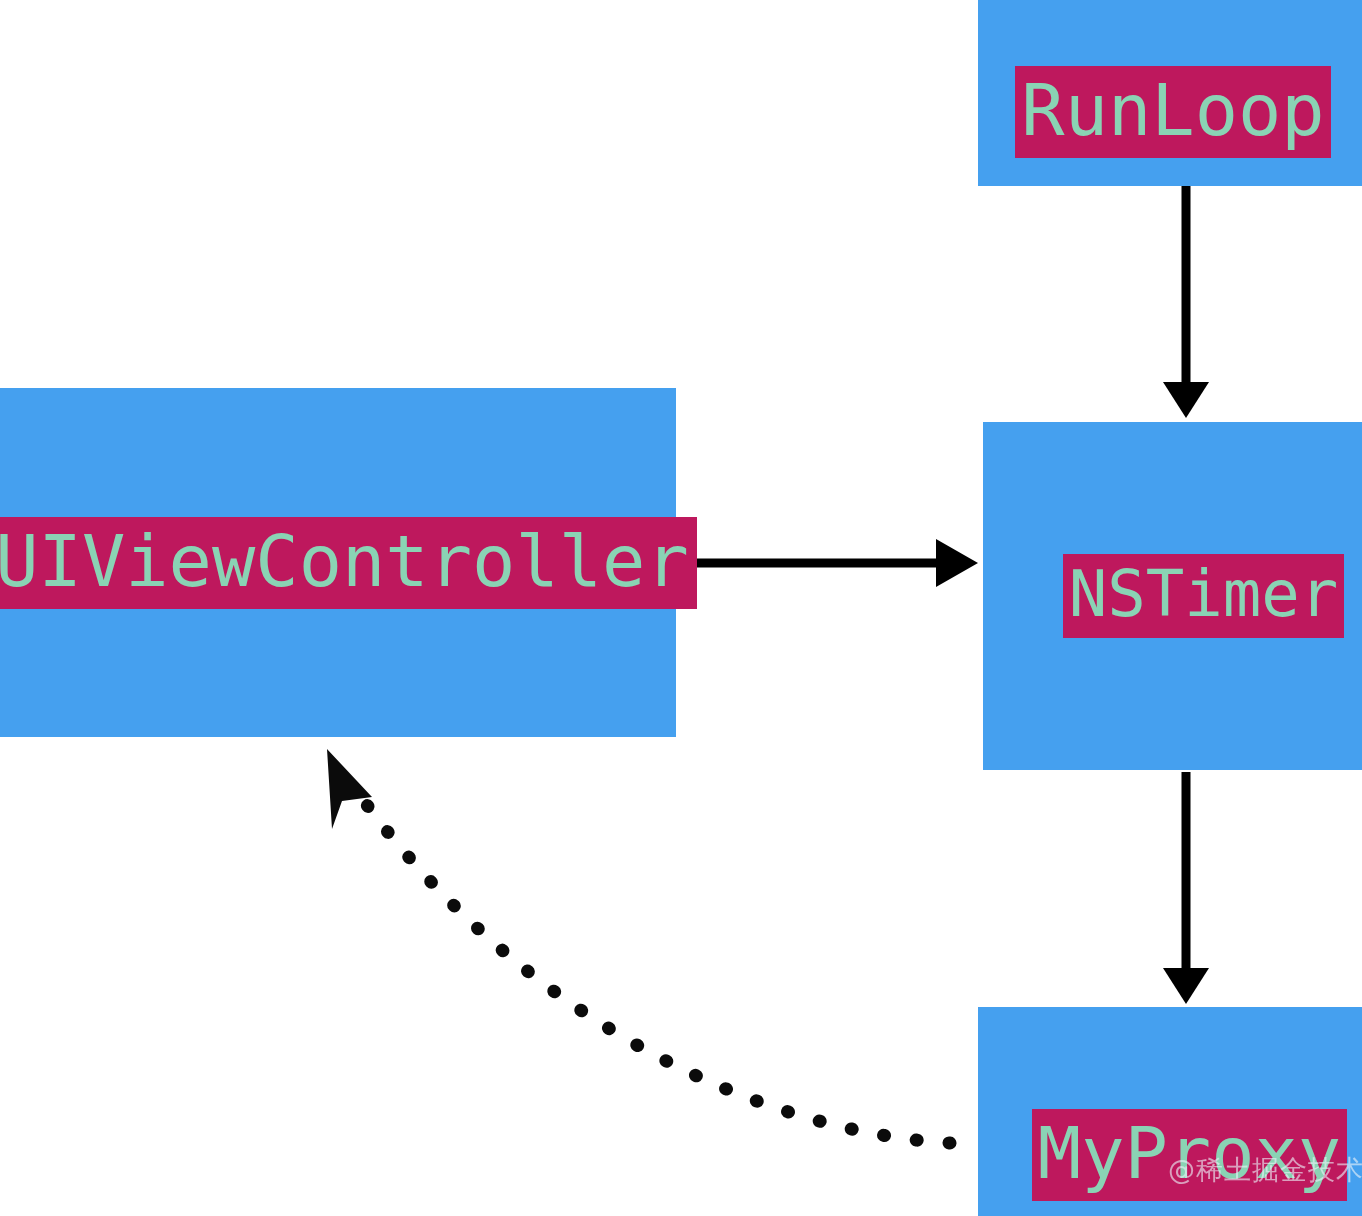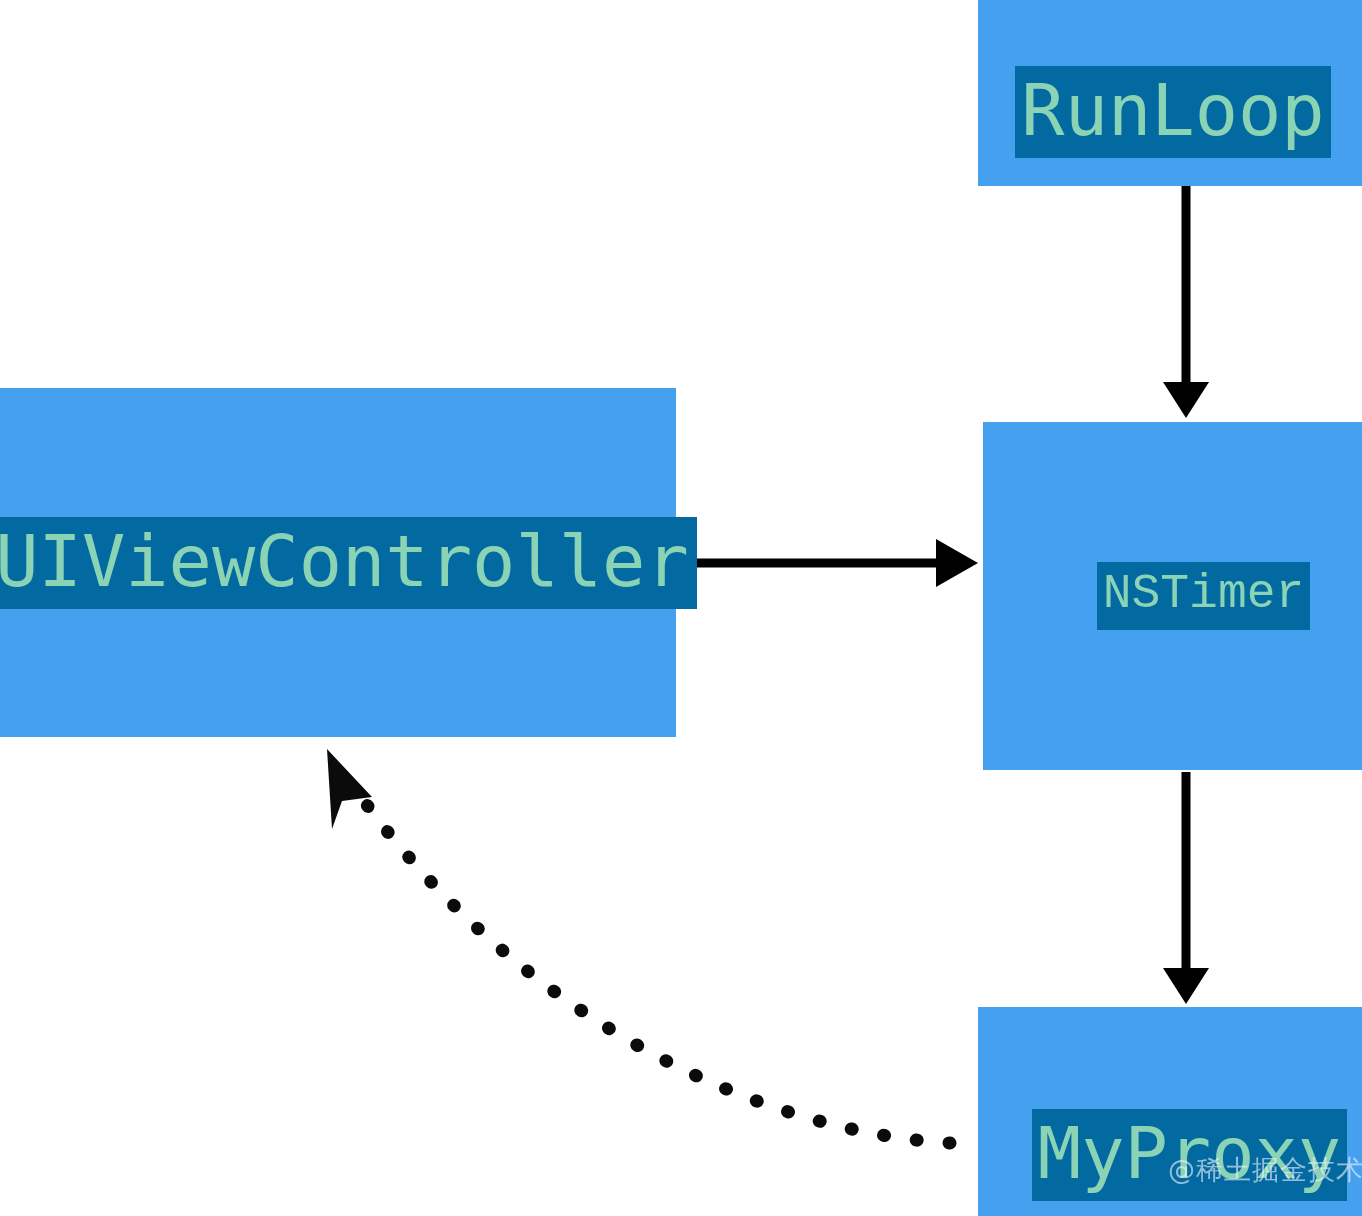--- a/index.html
+++ b/index.html
@@ -20,21 +20,21 @@
   }
   .node {
     position: absolute;
     background: #45a0ef;
     display: flex;
     align-items: center;
     justify-content: center;
     box-sizing: border-box;
   }
   .node-label {
-    background: #0369a1;
+    background: #be185d;
     color: #8ad3b4;
     font-family: "DejaVu Sans Mono", monospace;
     line-height: 1.0;
     white-space: nowrap;
     letter-spacing: 0px;
     display: inline-block;
   }
   
   #node-runloop {
     left: 978px;
@@ -62,24 +62,23 @@
     margin-left: 18px;
   }
   
   #node-nstimer {
     left: 983px;
     top: 422px;
     width: 385px;
     height: 348px;
   }
   #node-nstimer .node-label {
-    font-size: 48px;
+    font-size: 64px;
     padding: 8px 6px 12px 6px;
     margin-left: 56px;
-    font-family: Liberation Mono, monospace;
   }
   
   #node-myproxy {
     left: 978px;
     top: 1007px;
     width: 390px;
     height: 250px;
     align-items: flex-start;
     padding-top: 102px;
   }

